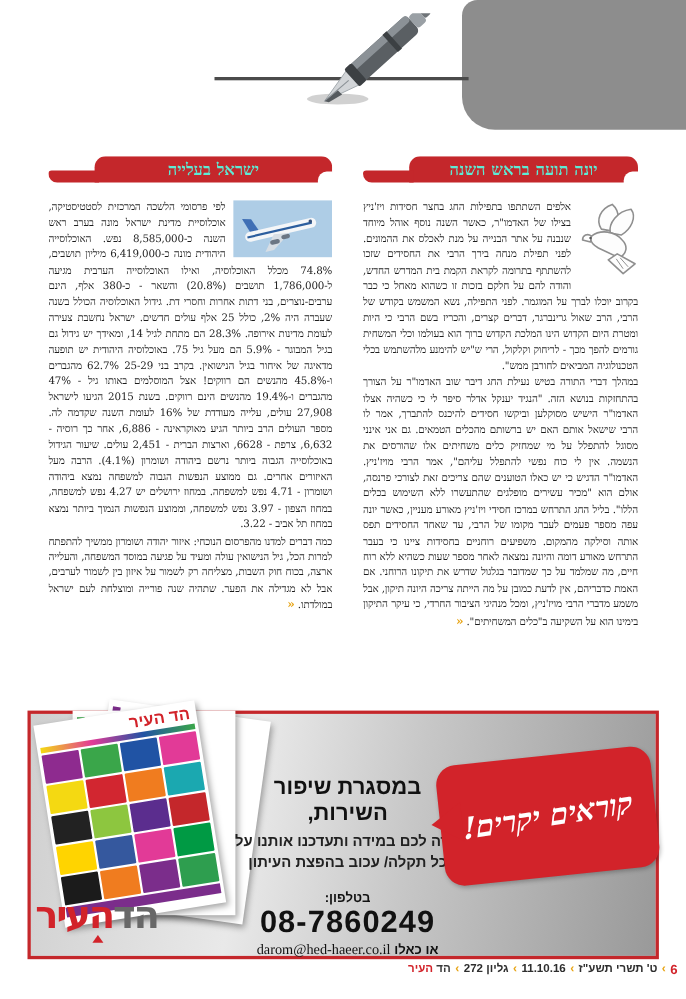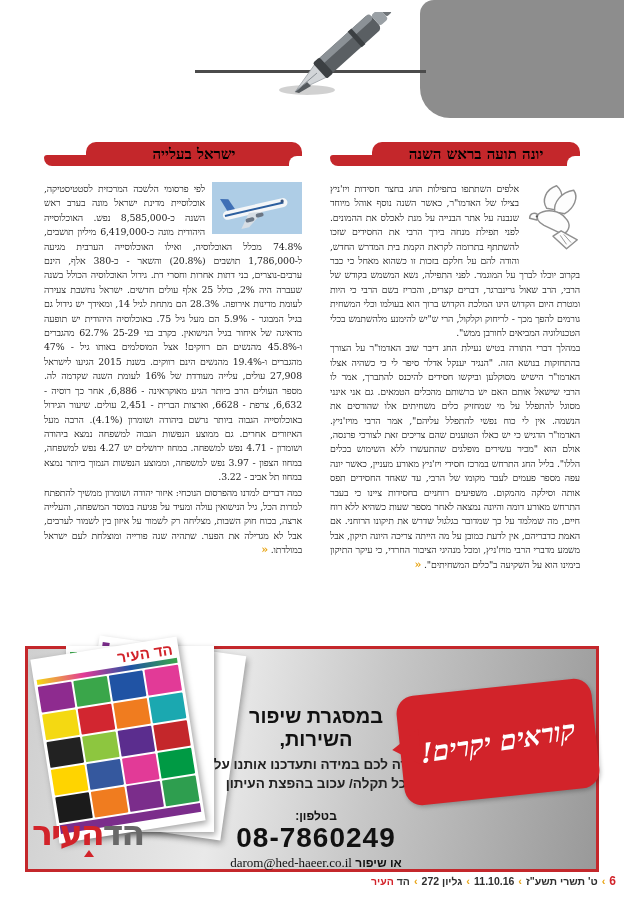--- a/index.html
+++ b/index.html
@@ -17,21 +17,21 @@
                 font-family:"DejaVu Serif","Liberation Serif",serif;}
   .header-chevrons{position:absolute;top:7px;right:2px;width:48px;height:46px;}
   .pen-svg{position:absolute;top:12px;left:265px;width:160px;height:88px;}
 
   
   .article-col{position:absolute;top:142px;height:505px;overflow:hidden;direction:rtl;}
   .col-left{left:44px;width:258px;}
   .col-right{left:330px;width:250px;}
   .title-bar{position:relative;height:24px;background:#c4272b;border-radius:10px 10px 10px 0;
              margin-right:0;margin-left:42px;}
-  .title-bar .bar-text{display:block;text-align:center;color:#000000;font-weight:bold;
+  .title-bar .bar-text{display:block;text-align:center;color:#5eead4;font-weight:bold;
                        font-size:15px;line-height:24px;font-family:"DejaVu Serif","Liberation Serif",serif;}
   .bar-tab{position:absolute;left:-42px;bottom:0;width:46px;height:11px;background:#c4272b;
            border-radius:3px 0 0 8px;}
   .bar-notch{position:absolute;right:-1px;bottom:-1px;width:14px;height:11px;background:#ffffff;
              border-top-left-radius:8px;}
   .article-body{margin-top:16px;text-align:justify;font-size:9.4px;line-height:14.4px;
                 color:#1d1d1d;letter-spacing:-0.15px;}
   .article-body p{margin:0 0 1px 0;}
   .float-img{float:right;margin-left:7px;margin-bottom:3px;}
   .plane-box{width:90px;height:52px;display:block;}
@@ -207,21 +207,21 @@
       <span class="logo-hed">הד</span><span class="logo-hair">העיר</span>
       <span class="logo-accent"></span>
     </div>
 
     <div class="ad-text">
       <div class="ad-headline">במסגרת שיפור השירות,</div>
       <div class="ad-bodytext">נודה לכם במידה ותעדכנו אותנו על כל תקלה/ עכוב בהפצת העיתון</div>
       <div class="ad-phone-label">בטלפון:</div>
       <div class="ad-phone" dir="ltr">08-7860249</div>
       <div class="ad-email-line">
-        <span class="ad-email-label">או שיפור</span>
+        <span class="ad-email-label">או כאלו</span>
         <span class="ad-email">darom@hed-haeer.co.il</span>
       </div>
     </div>
 
     <div class="bubble">
       <div class="bubble-text">קוראים יקרים!</div>
     </div>
   </div>
 
   <div class="footer">

